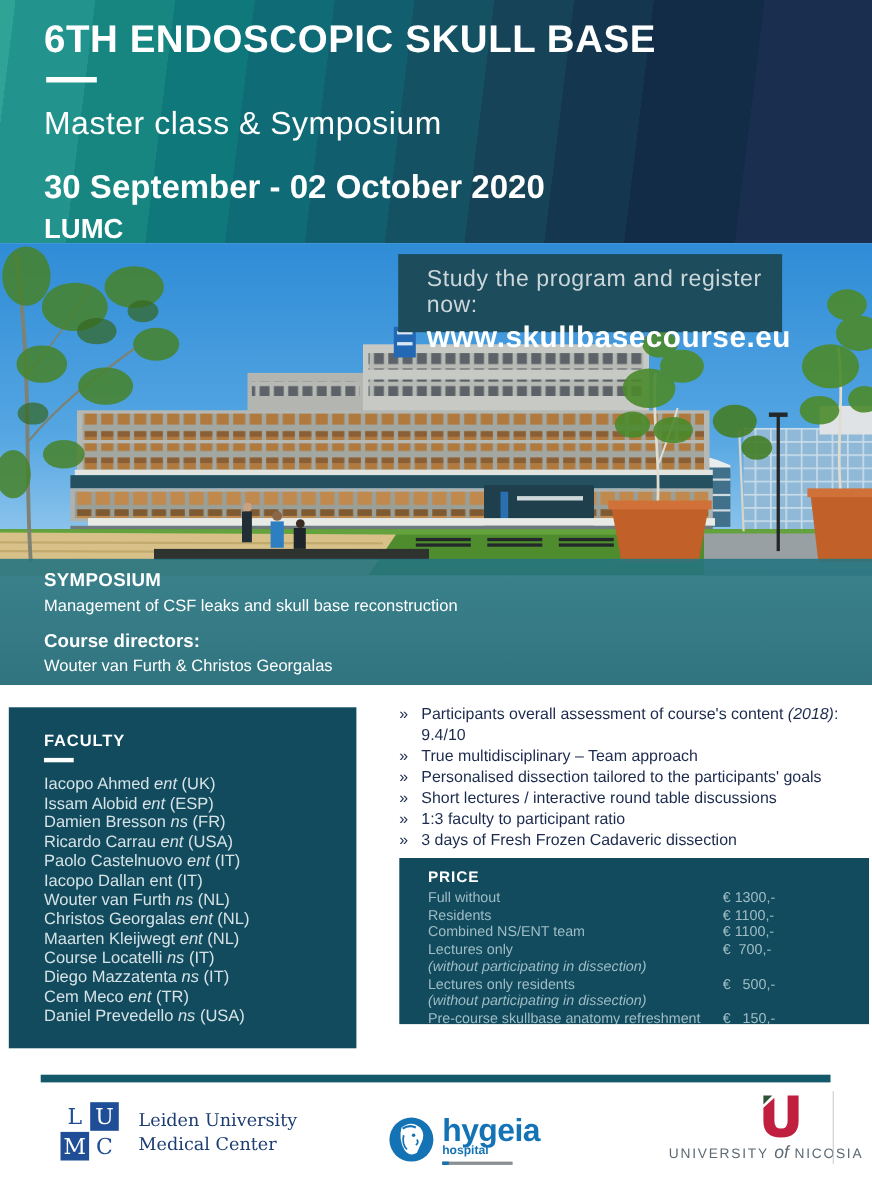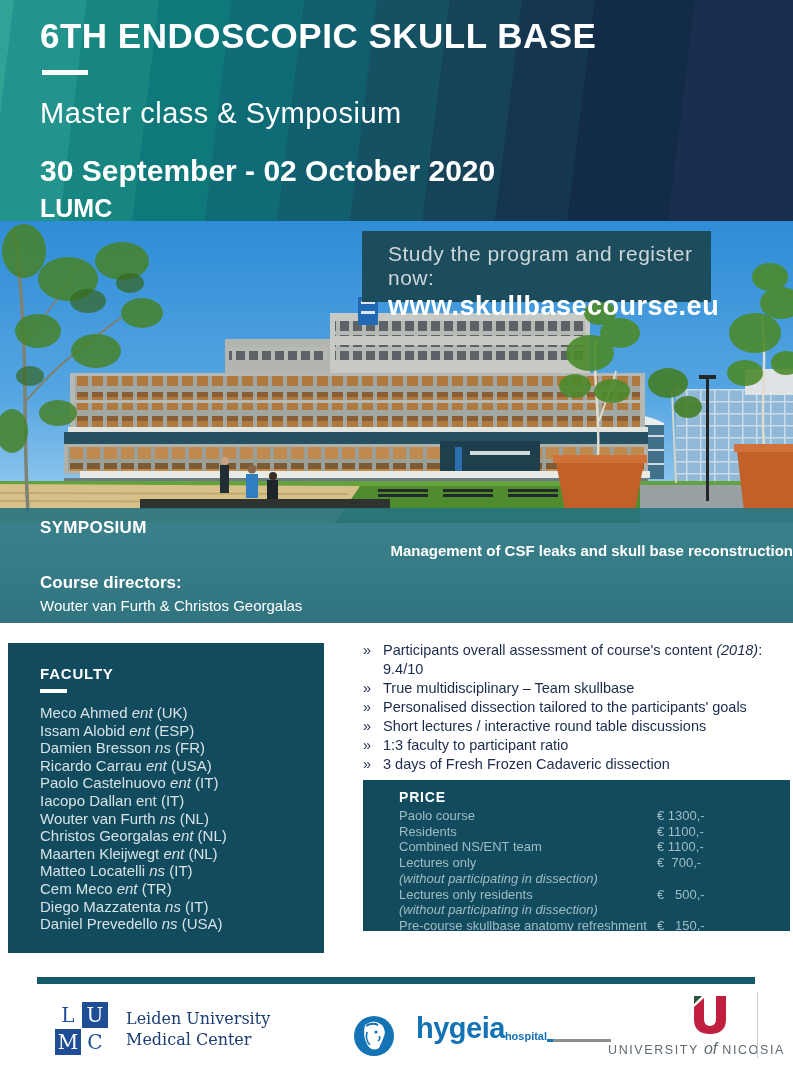--- a/index.html
+++ b/index.html
@@ -31,58 +31,58 @@
   .photo{position:relative;width:793px;height:402px;overflow:hidden;}
   .photo svg{position:absolute;left:0;top:0;}
   .register{position:absolute;left:362px;top:10px;width:349px;height:71px;
     background:#1D4C5C;color:#fff;padding:11px 0 0 26px;box-sizing:border-box;}
   .reg-line{font-size:21px;font-weight:300;color:#CBD6DA;letter-spacing:0.5px;}
   .reg-url{font-size:27px;font-weight:700;letter-spacing:0.5px;margin-top:1px;}
   .symposium{position:absolute;left:0;bottom:0;width:793px;height:115px;
     background:linear-gradient(rgba(38,117,128,0.90),rgba(31,104,116,0.92));
     color:#fff;padding:10px 0 12px 40px;box-sizing:border-box;}
   .sym-h{font-size:17px;font-weight:700;letter-spacing:0.3px;}
-  .sym-d{font-size:15px;font-weight:700;margin-top:4px;text-align:right;}
+  .sym-d{font-size:15px;font-weight:400;margin-top:4px;}
   .sym-ch{font-size:17px;font-weight:700;margin-top:14px;}
   .sym-cd{font-size:15px;font-weight:300;margin-top:4px;}
 
   
   .main{position:relative;width:793px;height:331px;background:#fff;}
   .faculty{position:absolute;left:8px;top:20px;width:316px;height:310px;
     background:#114B5D;color:#D6E2E6;padding:22px 0 0 32px;box-sizing:border-box;}
   .fac-h{font-size:15px;font-weight:700;color:#fff;letter-spacing:0.8px;}
   .fac-dash{width:27px;height:4px;background:#fff;margin:7px 0 11px 0;}
   .fac-row{font-size:15px;line-height:17.6px;font-weight:300;white-space:nowrap;}
   .it{font-style:italic;}
   .rightcol{position:absolute;left:363px;top:18px;width:427px;}
   .bullets{list-style:none;margin:0;padding:0;color:#1C2B4D;}
   .bullet-item{display:flex;font-size:14.5px;line-height:19px;font-weight:400;}
   .bmark{width:20px;flex:none;}
   .btext{flex:1;}
   .price{margin-top:6px;width:427px;height:151px;background:#114B5D;color:#9FBCC5;
-    padding:9px 18px 0 36px;box-sizing:border-box;overflow:hidden;}
+    padding:9px 18px 0 26px;box-sizing:border-box;overflow:hidden;}
   .price-h{font-size:14px;font-weight:700;color:#fff;letter-spacing:0.8px;margin-bottom:3px;}
   .price-row{display:flex;font-size:13px;line-height:15.7px;font-weight:300;}
   .price-label{flex:1;white-space:nowrap;overflow:hidden;}
   .price-value{width:115px;flex:none;white-space:pre;}
 
   
   .footer{position:relative;width:793px;height:116px;background:#fff;}
   .footer-bar{position:absolute;left:37px;top:23px;width:718px;height:7px;background:#14596A;}
   .logos{position:absolute;left:0;top:42px;width:793px;height:74px;}
   .lumc{position:absolute;left:55px;top:6px;display:flex;align-items:center;}
   .lumc-grid{display:grid;grid-template-columns:26px 26px;grid-template-rows:26px 26px;gap:1px;}
   .lumc-tile{display:flex;align-items:center;justify-content:center;
     font-family:"DejaVu Serif",serif;font-size:20px;}
   .tile-blue{background:#1F4E96;color:#fff;}
   .tile-white{background:#fff;color:#1F4E96;}
   .lumc-text{margin-left:18px;font-family:"DejaVu Serif",serif;font-size:16px;
     color:#1C3C72;line-height:21px;}
   .hygeia{position:absolute;left:352px;top:18px;display:flex;align-items:flex-start;}
-  .hy-word-wrap{margin-left:20px;display:flex;flex-direction:row;align-items:flex-end;}
+  .hy-word-wrap{margin-left:6px;display:flex;flex-direction:column;}
   .hy-word{font-size:29px;font-weight:700;color:#1473B5;line-height:28px;letter-spacing:-0.5px;}
   .hy-sub{font-size:11px;font-weight:700;color:#1473B5;margin-top:-2px;}
   .hy-tag{width:58px;height:3px;background:#8a8f93;margin-top:4px;border-left:6px solid #1473B5;}
   .nicosia{position:absolute;left:608px;top:0;width:160px;height:70px;}
   .nic-mark{position:absolute;left:80px;top:-2px;}
   .nic-text{position:absolute;left:0;top:44px;font-size:12.5px;color:#5E6A73;
     letter-spacing:1.6px;white-space:nowrap;}
   .nic-of{font-family:Liberation Sans, sans-serif;font-style:italic;letter-spacing:0;font-size:16px;}
   .nic-line{position:absolute;left:149px;top:-4px;width:1px;height:66px;background:#C9CED1;}
 </style>
@@ -247,45 +247,45 @@
       <div class="sym-ch">Course directors:</div>
       <div class="sym-cd">Wouter van Furth &amp; Christos Georgalas</div>
     </div>
   </section>
 
   <section class="main">
     <aside class="faculty">
       <div class="fac-h">FACULTY</div>
       <div class="fac-dash"></div>
       <div>
-          <div class="fac-row"><span>Meco Ahmed </span><span class="it">ent</span><span> (UK)</span></div>
+          <div class="fac-row"><span>Iacopo Ahmed </span><span class="it">ent</span><span> (UK)</span></div>
           <div class="fac-row"><span>Issam Alobid </span><span class="it">ent</span><span> (ESP)</span></div>
           <div class="fac-row"><span>Damien Bresson </span><span class="it">ns</span><span> (FR)</span></div>
           <div class="fac-row"><span>Ricardo Carrau </span><span class="it">ent</span><span> (USA)</span></div>
           <div class="fac-row"><span>Paolo Castelnuovo </span><span class="it">ent</span><span> (IT)</span></div>
           <div class="fac-row"><span>Iacopo Dallan </span><span>ent</span><span> (IT)</span></div>
           <div class="fac-row"><span>Wouter van Furth </span><span class="it">ns</span><span> (NL)</span></div>
           <div class="fac-row"><span>Christos Georgalas </span><span class="it">ent</span><span> (NL)</span></div>
           <div class="fac-row"><span>Maarten Kleijwegt </span><span class="it">ent</span><span> (NL)</span></div>
-          <div class="fac-row"><span>Matteo Locatelli </span><span class="it">ns</span><span> (IT)</span></div>
+          <div class="fac-row"><span>Course Locatelli </span><span class="it">ns</span><span> (IT)</span></div>
+          <div class="fac-row"><span>Diego Mazzatenta </span><span class="it">ns</span><span> (IT)</span></div>
           <div class="fac-row"><span>Cem Meco </span><span class="it">ent</span><span> (TR)</span></div>
-          <div class="fac-row"><span>Diego Mazzatenta </span><span class="it">ns</span><span> (IT)</span></div>
           <div class="fac-row"><span>Daniel Prevedello </span><span class="it">ns</span><span> (USA)</span></div>
         </div>
     </aside>
 
     <div class="rightcol">
       <ul class="bullets">
           <li class="bullet-item">
             <span class="bmark">»</span>
             <span class="btext"><span>Participants overall assessment of course's content </span><span class="it">(2018)</span><span>: 9.4/10</span></span>
           </li>
           <li class="bullet-item">
             <span class="bmark">»</span>
-            <span class="btext"><span>True multidisciplinary – Team skullbase</span></span>
+            <span class="btext"><span>True multidisciplinary – Team approach</span></span>
           </li>
           <li class="bullet-item">
             <span class="bmark">»</span>
             <span class="btext"><span>Personalised dissection tailored to the participants' goals</span></span>
           </li>
           <li class="bullet-item">
             <span class="bmark">»</span>
             <span class="btext"><span>Short lectures / interactive round table discussions</span></span>
           </li>
           <li class="bullet-item">
@@ -294,21 +294,21 @@
           </li>
           <li class="bullet-item">
             <span class="bmark">»</span>
             <span class="btext"><span>3 days of Fresh Frozen Cadaveric dissection</span></span>
           </li>
         </ul>
       <div class="price">
         <div class="price-h">PRICE</div>
         <div>
             <div class="price-row">
-              <span class="price-label">Paolo course</span>
+              <span class="price-label">Full without</span>
               <span class="price-value">€ 1300,-</span>
             </div>
             <div class="price-row">
               <span class="price-label">Residents</span>
               <span class="price-value">€ 1100,-</span>
             </div>
             <div class="price-row">
               <span class="price-label">Combined NS/ENT team</span>
               <span class="price-value">€ 1100,-</span>
             </div>

